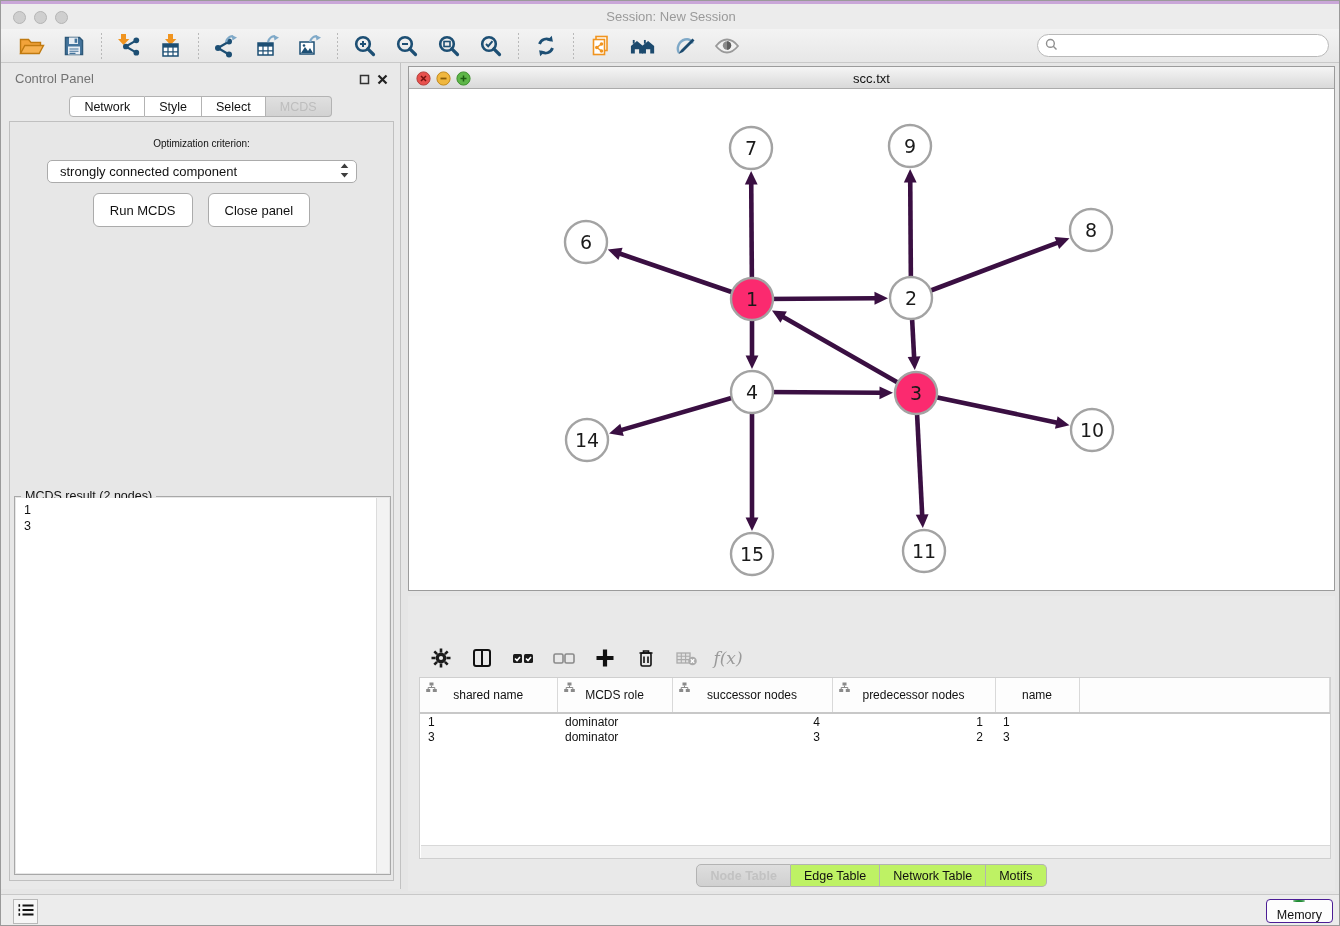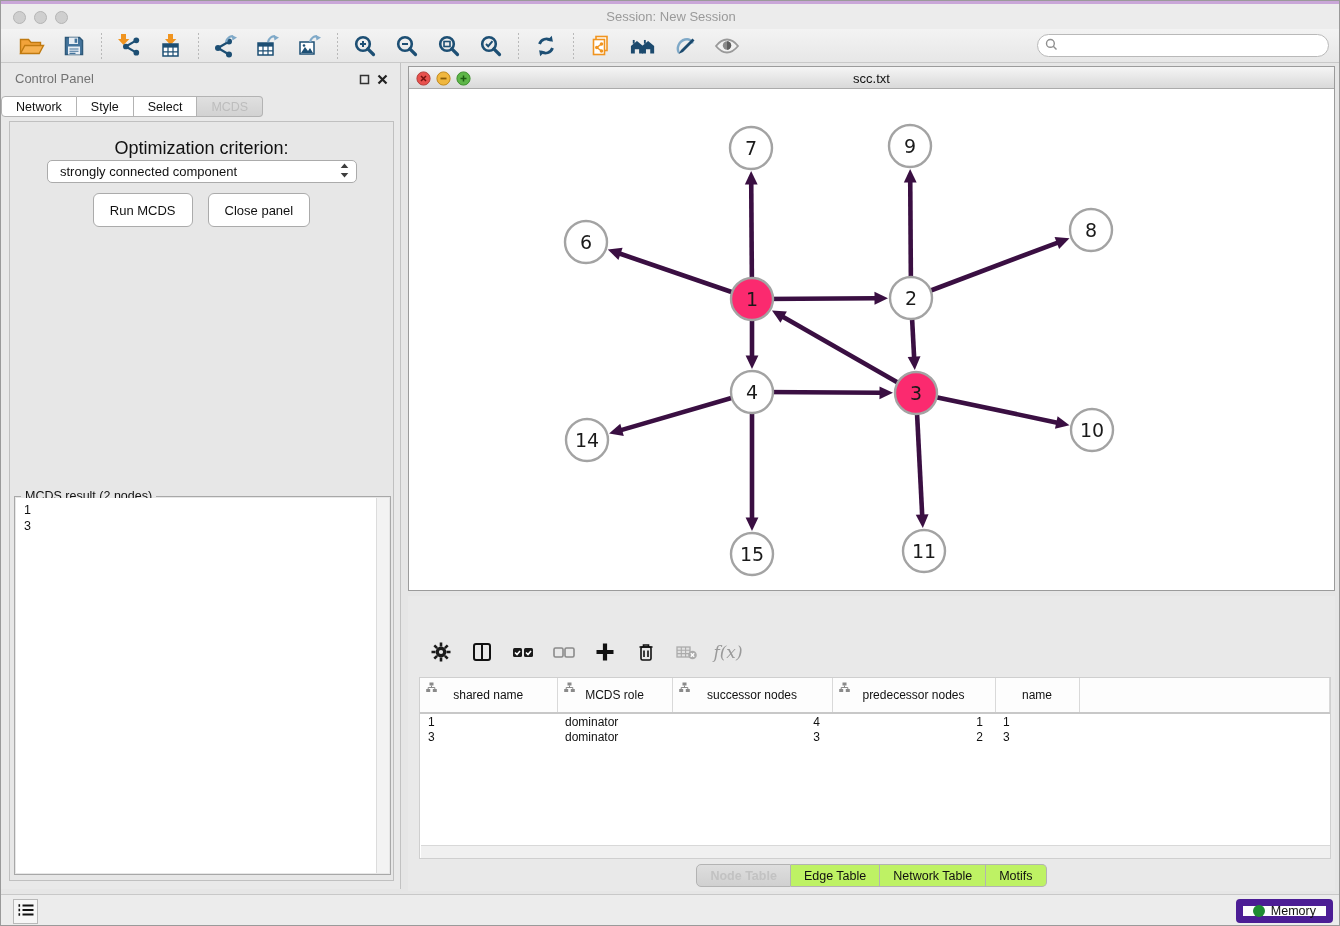--- a/index.html
+++ b/index.html
@@ -24,29 +24,29 @@
   .searchbox{position:absolute;right:10px;top:33px;width:292px;height:23px;background:#fff;
     border:1px solid #b9b9b9;border-radius:12px;display:flex;align-items:center;padding-left:7px;}
   .searchbox input{border:none;outline:none;flex:1;font-size:12px;background:transparent;
     font-family:"Liberation Sans",sans-serif;}
   
   .control-panel{position:absolute;left:0;top:62px;width:400px;height:826px;background:#e9e9e9;
     border-right:1px solid #c2c2c2;}
   .panel-head{position:absolute;left:0;top:0;width:100%;height:28px;}
   .panel-title{position:absolute;left:14px;top:8px;font-size:13px;color:#737373;}
   .panel-btns{position:absolute;right:12px;top:8px;display:flex;gap:7px;align-items:center;}
-  .ctabs{position:absolute;left:0;top:33px;width:100%;display:flex;}
+  .ctabs{position:absolute;left:0;top:33px;width:100%;display:flex;justify-content:center;}
   .ctab{height:21px;padding:0 14px;border:1px solid #b3b3b3;border-left:none;background:#fff;
     font-size:12.5px;color:#111;display:flex;align-items:center;cursor:default;}
   .ctab:first-child{border-left:1px solid #b3b3b3;border-radius:4px 0 0 4px;}
   .ctab:last-child{border-radius:0 4px 4px 0;}
   .ctab.sel{background:linear-gradient(#e0e0e0,#d2d2d2);color:#bdbdbd;}
   .cp-body{position:absolute;left:8px;top:58px;width:385px;height:760px;
     border:1px solid #c0c0c0;background:#e7e7e7;}
-  .opt-label{position:absolute;left:0;top:16px;width:100%;text-align:center;font-size:18px;color:#111;}
+  .opt-label{position:absolute;left:0;top:16px;width:100%;text-align:center;font-size:10px;color:#111;}
   .dropdown{position:absolute;left:37px;top:38px;width:310px;height:23px;background:#fff;
     border:1px solid #ababab;border-radius:5px;display:flex;align-items:center;
     padding:0 6px 0 12px;font-size:13px;color:#111;}
   .dropdown .dd-val{flex:1;}
   .btnrow{position:absolute;left:0;top:71px;width:100%;display:flex;justify-content:center;gap:15px;}
   .pushbtn{height:23px;padding:16px 16px;background:#fff;border:1px solid #ababab;border-radius:6px;
     font-size:13px;color:#111;display:flex;align-items:center;cursor:default;}
   .result-group{position:absolute;left:4px;top:374px;width:377px;height:379px;
     border:1px solid #a8a8a8;}
   .result-legend{position:absolute;left:6px;top:-8px;background:#e7e7e7;padding:0 4px;
@@ -58,22 +58,22 @@
   
   .net-frame{position:absolute;left:407px;top:65px;width:927px;height:525px;
     border:1px solid #9b9b9b;background:#fff;}
   .net-titlebar{position:absolute;left:0;top:0;width:100%;height:22px;
     background:linear-gradient(#f5f5f5,#d9d9d9);border-bottom:1px solid #ababab;}
   .net-title{position:absolute;left:0;top:4px;width:100%;text-align:center;font-size:13px;color:#111;}
   .nlight{position:absolute;top:4px;}
   .net-canvas{position:absolute;left:0;top:23px;width:925px;height:500px;background:#fff;}
   
   .table-panel{position:absolute;left:407px;top:595px;width:927px;height:295px;background:#e9e9e9;}
-  .tp-toolbar{position:absolute;left:11px;top:30px;width:905px;height:40px;
-    display:flex;align-items:flex-end;gap:13px;padding-left:8px;}
+  .tp-toolbar{position:absolute;left:11px;top:48px;width:905px;height:40px;
+    display:flex;align-items:flex-start;gap:13px;padding-left:8px;}
   .tpi{display:flex;align-items:center;justify-content:center;width:28px;height:28px;cursor:default;}
   .fx{font-family:"DejaVu Serif",serif;font-style:italic;font-size:17px;color:#9a9a9a;}
   .grid-table{position:absolute;left:11px;top:81px;width:912px;height:182px;background:#fff;
     border:1px solid #cfcfcf;overflow:hidden;}
   table.nt{border-collapse:collapse;width:100%;font-size:12px;color:#111;table-layout:fixed;}
   table.nt th{height:35px;font-weight:normal;border-right:1px solid #d9d9d9;
     border-bottom:2px solid #c8c8c8;background:#fdfdfd;position:relative;text-align:center;
     font-size:12px;padding:0;}
   table.nt th .hicon{position:absolute;left:6px;top:4px;}
   table.nt td{height:16px;padding:0 8px;white-space:nowrap;overflow:hidden;}
@@ -85,22 +85,22 @@
     font-size:12.5px;color:#111;display:flex;align-items:center;cursor:default;}
   .btab:first-child{border-left:1px solid #b3b3b3;border-radius:5px 0 0 5px;font-weight:bold;}
   .btab:last-child{border-radius:0 5px 5px 0;}
   .btab.sel{background:linear-gradient(#dedede,#d0d0d0);color:#c2c2c2;}
   
   .statusbar{position:absolute;left:0;top:893px;width:1340px;height:33px;background:#ececec;
     border-top:1px solid #c8c8c8;}
   .list-btn{position:absolute;left:12px;top:4px;width:25px;height:25px;background:#f6f6f6;
     border:1px solid #b9b9b9;display:flex;align-items:center;justify-content:center;}
   .mem-btn{position:absolute;right:8px;top:4px;height:24px;padding:0 10px;background:#fdfdfd;
-    border:7px solid #4c1d95;border-radius:4px;display:flex;align-items:center;gap:6px;
-    font-size:12.5px;color:#111;}
+    border:1px solid #4c1d95;border-radius:4px;display:flex;align-items:center;gap:6px;
+    font-size:12.5px;color:#111;flex-direction:column;}
   .mem-dot{width:12px;height:12px;border-radius:50%;background:#1f8b33;}
 </style>
 </head>
 <body>
 
 <div class="screen">
 
   <div class="top-accent"></div>
 
   <div class="titlebar">

